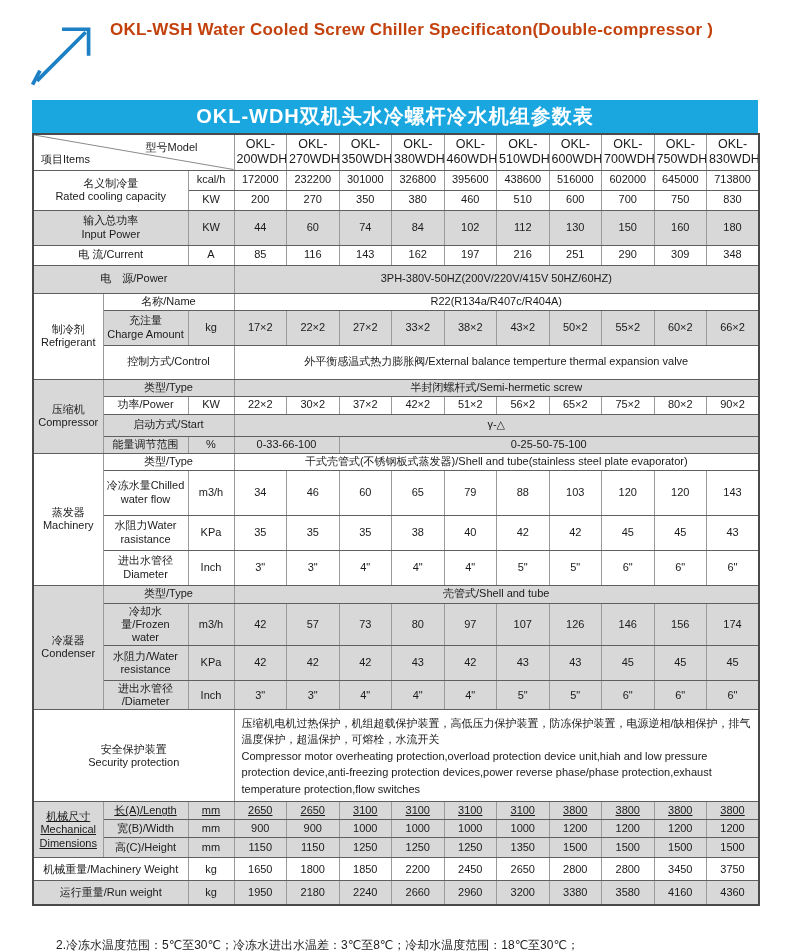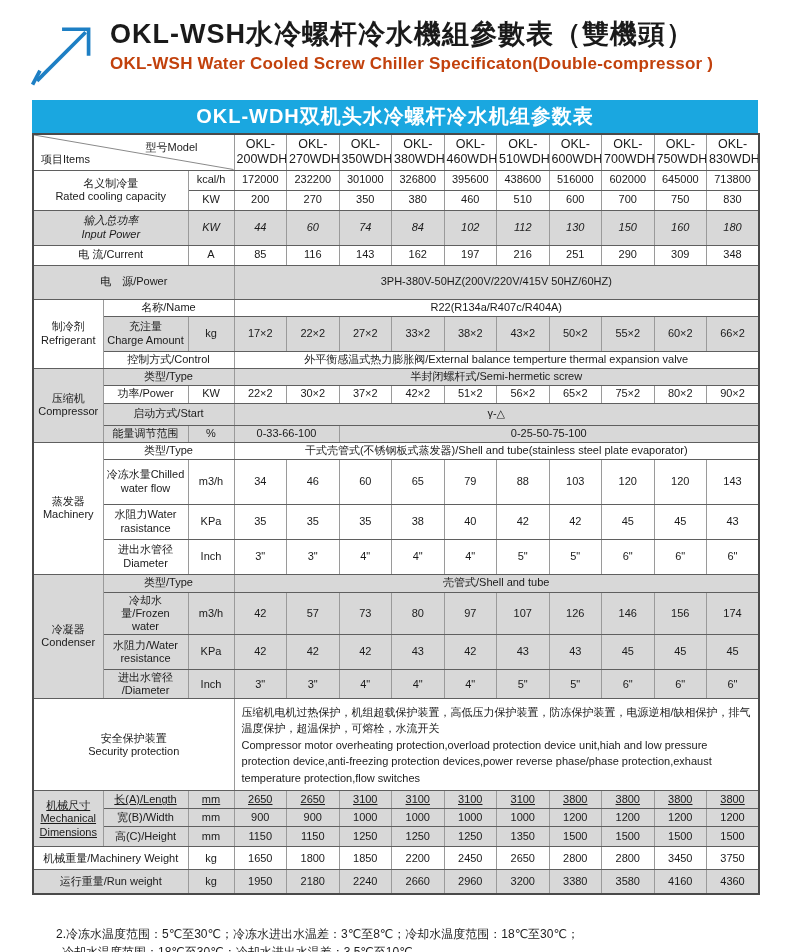--- a/index.html
+++ b/index.html
@@ -57,21 +57,20 @@
 
   <div class="hdr">
     <svg class="logo" viewBox="0 0 100 95" aria-hidden="true">
       <g fill="none" stroke="#1d7fc4" stroke-width="5">
         <polyline points="12,88 78,22"></polyline>
         <polyline points="46,18 82,18 82,54"></polyline>
         <polyline points="6,93 16,74"></polyline>
       </g>
     </svg>
     <div class="titles">
-      <div class="title-zh">OKL-WSH水冷螺杆冷水機組參數表（雙機頭）</div>
       <div class="title-en">OKL-WSH Water Cooled Screw Chiller Specificaton(Double-compressor )</div>
     </div>
   </div>
 
   <div class="tbar">
     <span>OKL-WDH双机头水冷螺杆冷水机组参数表</span>
   </div>
 
   <table class="spec" id="spec-table">
     <colgroup>
@@ -136,21 +135,21 @@
           <td>270</td>
           <td>350</td>
           <td>380</td>
           <td>460</td>
           <td>510</td>
           <td>600</td>
           <td>700</td>
           <td>750</td>
           <td>830</td>
         </tr>
-        <tr class="gray" style="height: 35px; font-style: italic;">
+        <tr class="gray" style="height: 35px;">
           <td colspan="2">输入总功率
 Input Power</td>
           <td>KW</td>
           <td>44</td>
           <td>60</td>
           <td>74</td>
           <td>84</td>
           <td>102</td>
           <td>112</td>
           <td>130</td>
@@ -165,21 +164,21 @@
           <td>116</td>
           <td>143</td>
           <td>162</td>
           <td>197</td>
           <td>216</td>
           <td>251</td>
           <td>290</td>
           <td>309</td>
           <td>348</td>
         </tr>
-        <tr class="gray" style="height: 34px; padding-left: 27px;">
+        <tr class="gray" style="height: 28px; padding-left: 27px;">
           <td colspan="3">电　源/Power</td>
           <td colspan="10">3PH-380V-50HZ(200V/220V/415V  50HZ/60HZ)</td>
         </tr>
         <tr style="height: 17px;">
           <td rowspan="3">制冷剂
 Refrigerant</td>
           <td colspan="2">名称/Name</td>
           <td colspan="10">R22(R134a/R407c/R404A)</td>
         </tr>
         <tr class="gray" style="height: 35px;">
@@ -190,21 +189,21 @@
           <td>22×2</td>
           <td>27×2</td>
           <td>33×2</td>
           <td>38×2</td>
           <td>43×2</td>
           <td>50×2</td>
           <td>55×2</td>
           <td>60×2</td>
           <td>66×2</td>
         </tr>
-        <tr style="height: 17px;">
+        <tr style="height: 34px;">
           <td colspan="2">控制方式/Control</td>
           <td colspan="10">外平衡感温式热力膨胀阀/External balance temperture thermal expansion valve</td>
         </tr>
         <tr class="gray" style="height: 17px;">
           <td rowspan="4">压缩机
 Compressor</td>
           <td colspan="2">类型/Type</td>
           <td colspan="10">半封闭螺杆式/Semi-hermetic screw</td>
         </tr>
         <tr style="height: 18px;">

